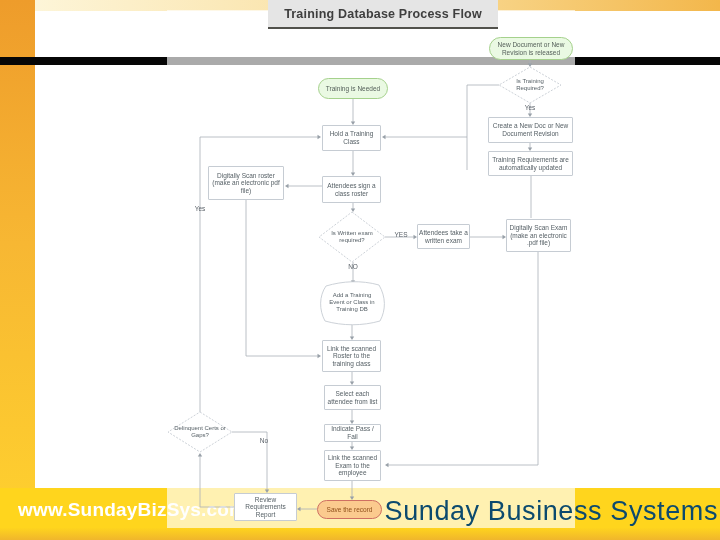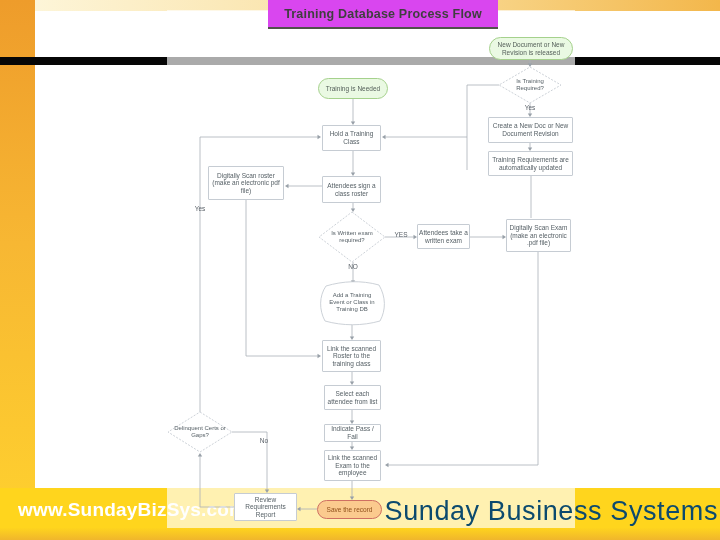--- a/index.html
+++ b/index.html
@@ -10,21 +10,21 @@
   #left-bar{left:0;top:0;width:35px;height:540px;background:linear-gradient(180deg,#ee9c2b 0%,#f7b733 45%,#ffd22e 100%);z-index:0;}
   #top-bar{left:35px;top:0;width:685px;height:11px;background:linear-gradient(90deg,#fdf5d8 0%,#f9dd9a 55%,#f3b74b 100%);z-index:0;}
   #black-bar{left:0;top:57px;width:720px;height:8px;background:#060606;z-index:0;}
   #bottom-band{left:0;top:488px;width:720px;height:52px;background:linear-gradient(180deg,#ffd51d 0%,#ffd51d 76%,#f0b62c 100%);z-index:0;}
   #footer-left{left:18px;top:499px;font-size:19px;font-weight:700;color:#ffffff;z-index:0;letter-spacing:0.2px;}
   
   #flow-layer{left:0;top:0;width:720px;height:540px;z-index:1;}
   #flow-overlay{left:167px;top:10px;width:408px;height:518px;background:rgba(255,255,255,0.66);}
   #connector-svg{left:0;top:0;width:720px;height:540px;pointer-events:none;}
   
-  #title-box{left:268px;top:0;width:230px;height:27px;background:#d946ef;border-bottom:2px solid #51514b;
+  #title-box{left:268px;top:0;width:230px;height:27px;background:#e5e5e5;border-bottom:2px solid #51514b;
              display:flex;align-items:center;justify-content:center;z-index:2;}
   #title-box span{font-size:12.5px;font-weight:700;color:#3f3f3f;letter-spacing:0.2px;}
   #footer-right{right:2px;top:496px;font-size:27px;font-weight:400;color:#0c4a6e;letter-spacing:0.6px;z-index:3;}
   
   .node{position:absolute;display:flex;align-items:center;justify-content:center;text-align:center;
         font-size:6.5px;line-height:1.18;color:#566066;box-sizing:border-box;padding:1px;}
   .box{background:#ffffff;border:1px solid #c6ccd3;border-radius:1px;}
   .oval-green{background:#eaf9e3;border:1px solid #a5d18c;border-radius:12px;color:#55605a;}
   .oval-orange{background:#fbca8e;border:1px solid #cf6f62;border-radius:10px;color:#8f4f1a;}
   .dtext{background:transparent;border:none;font-size:6px;}

